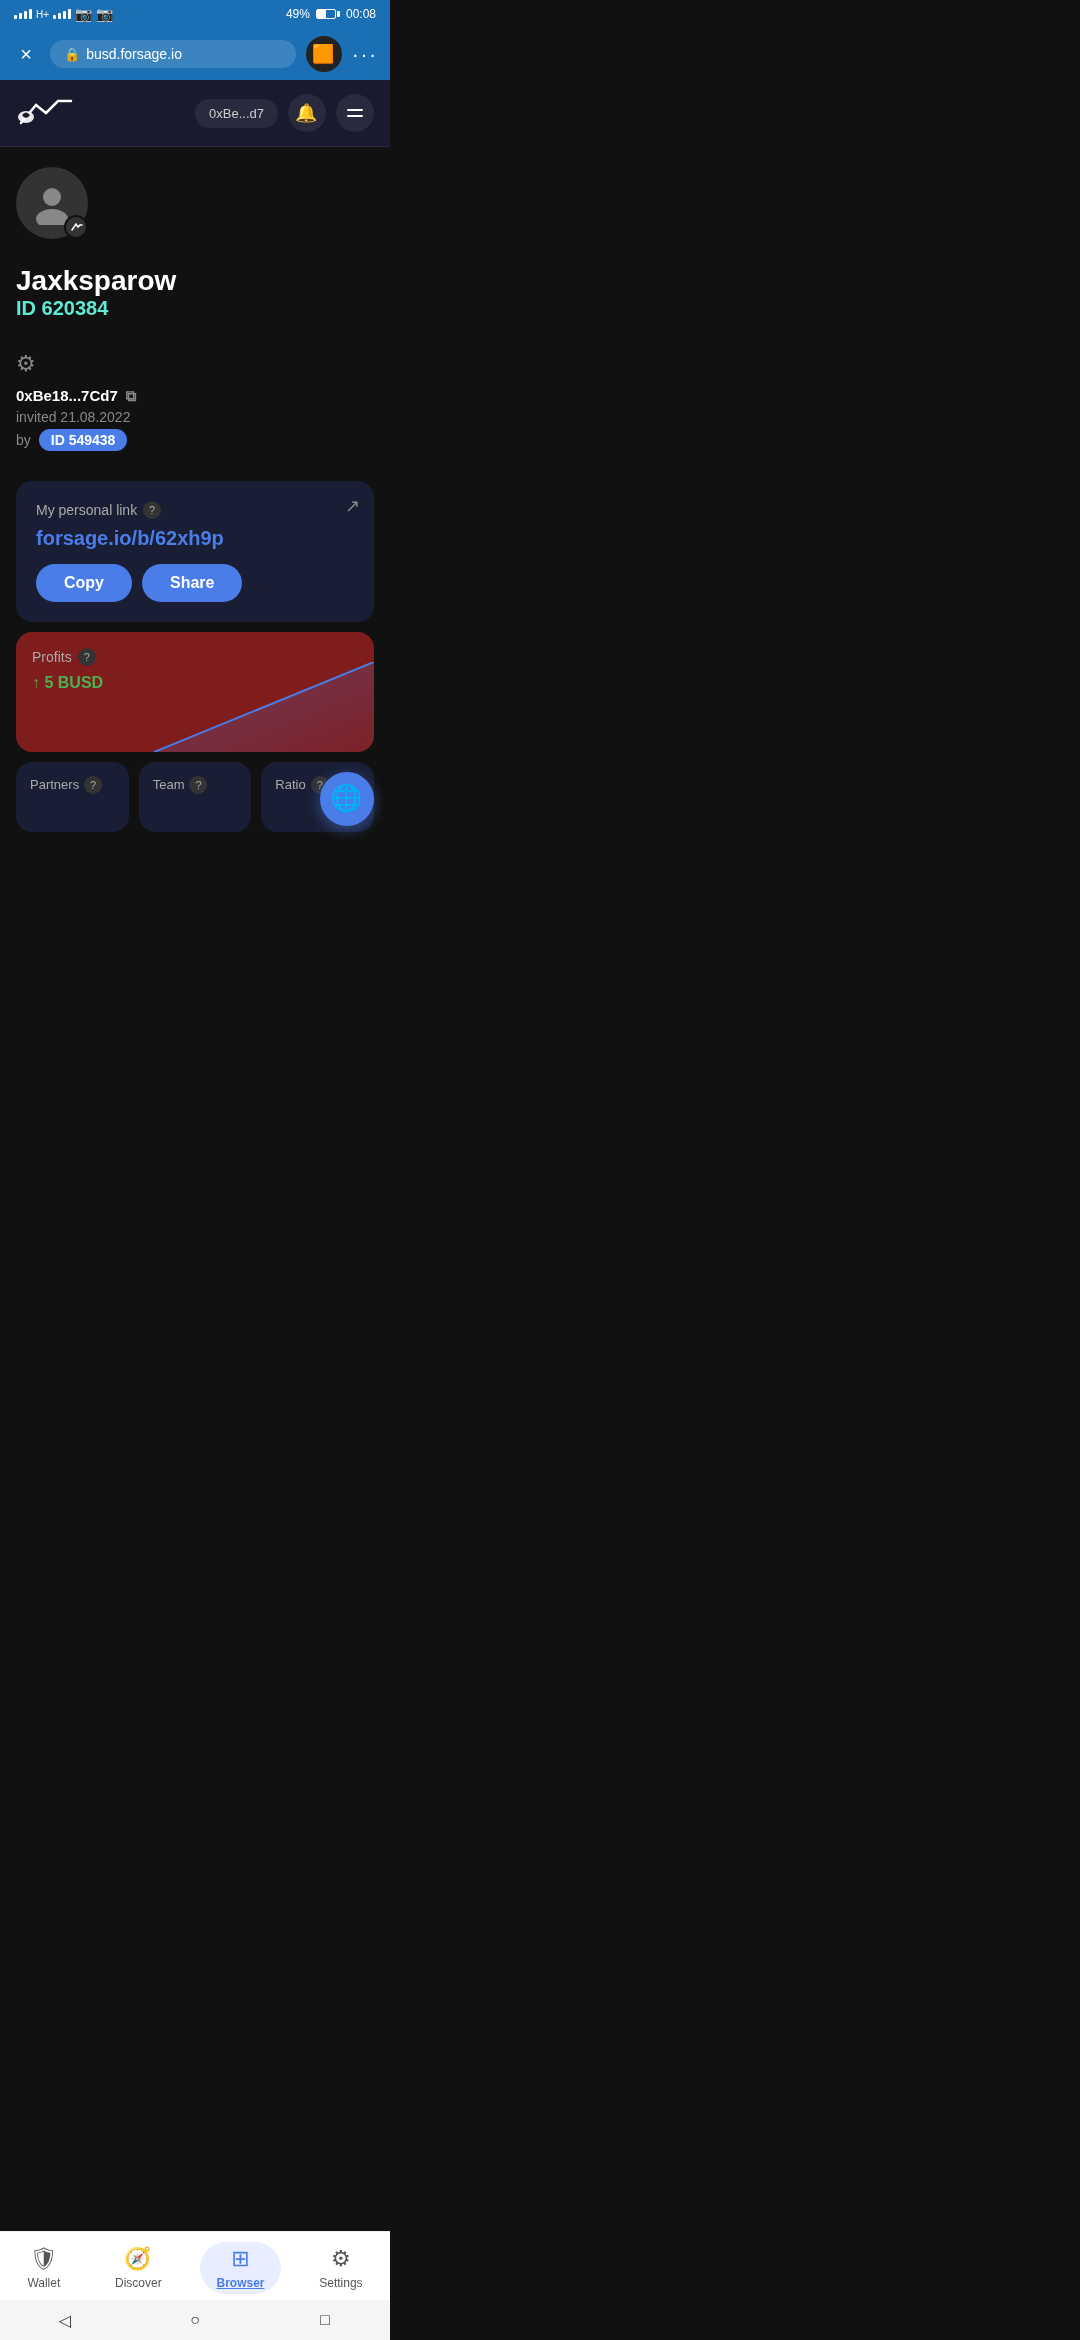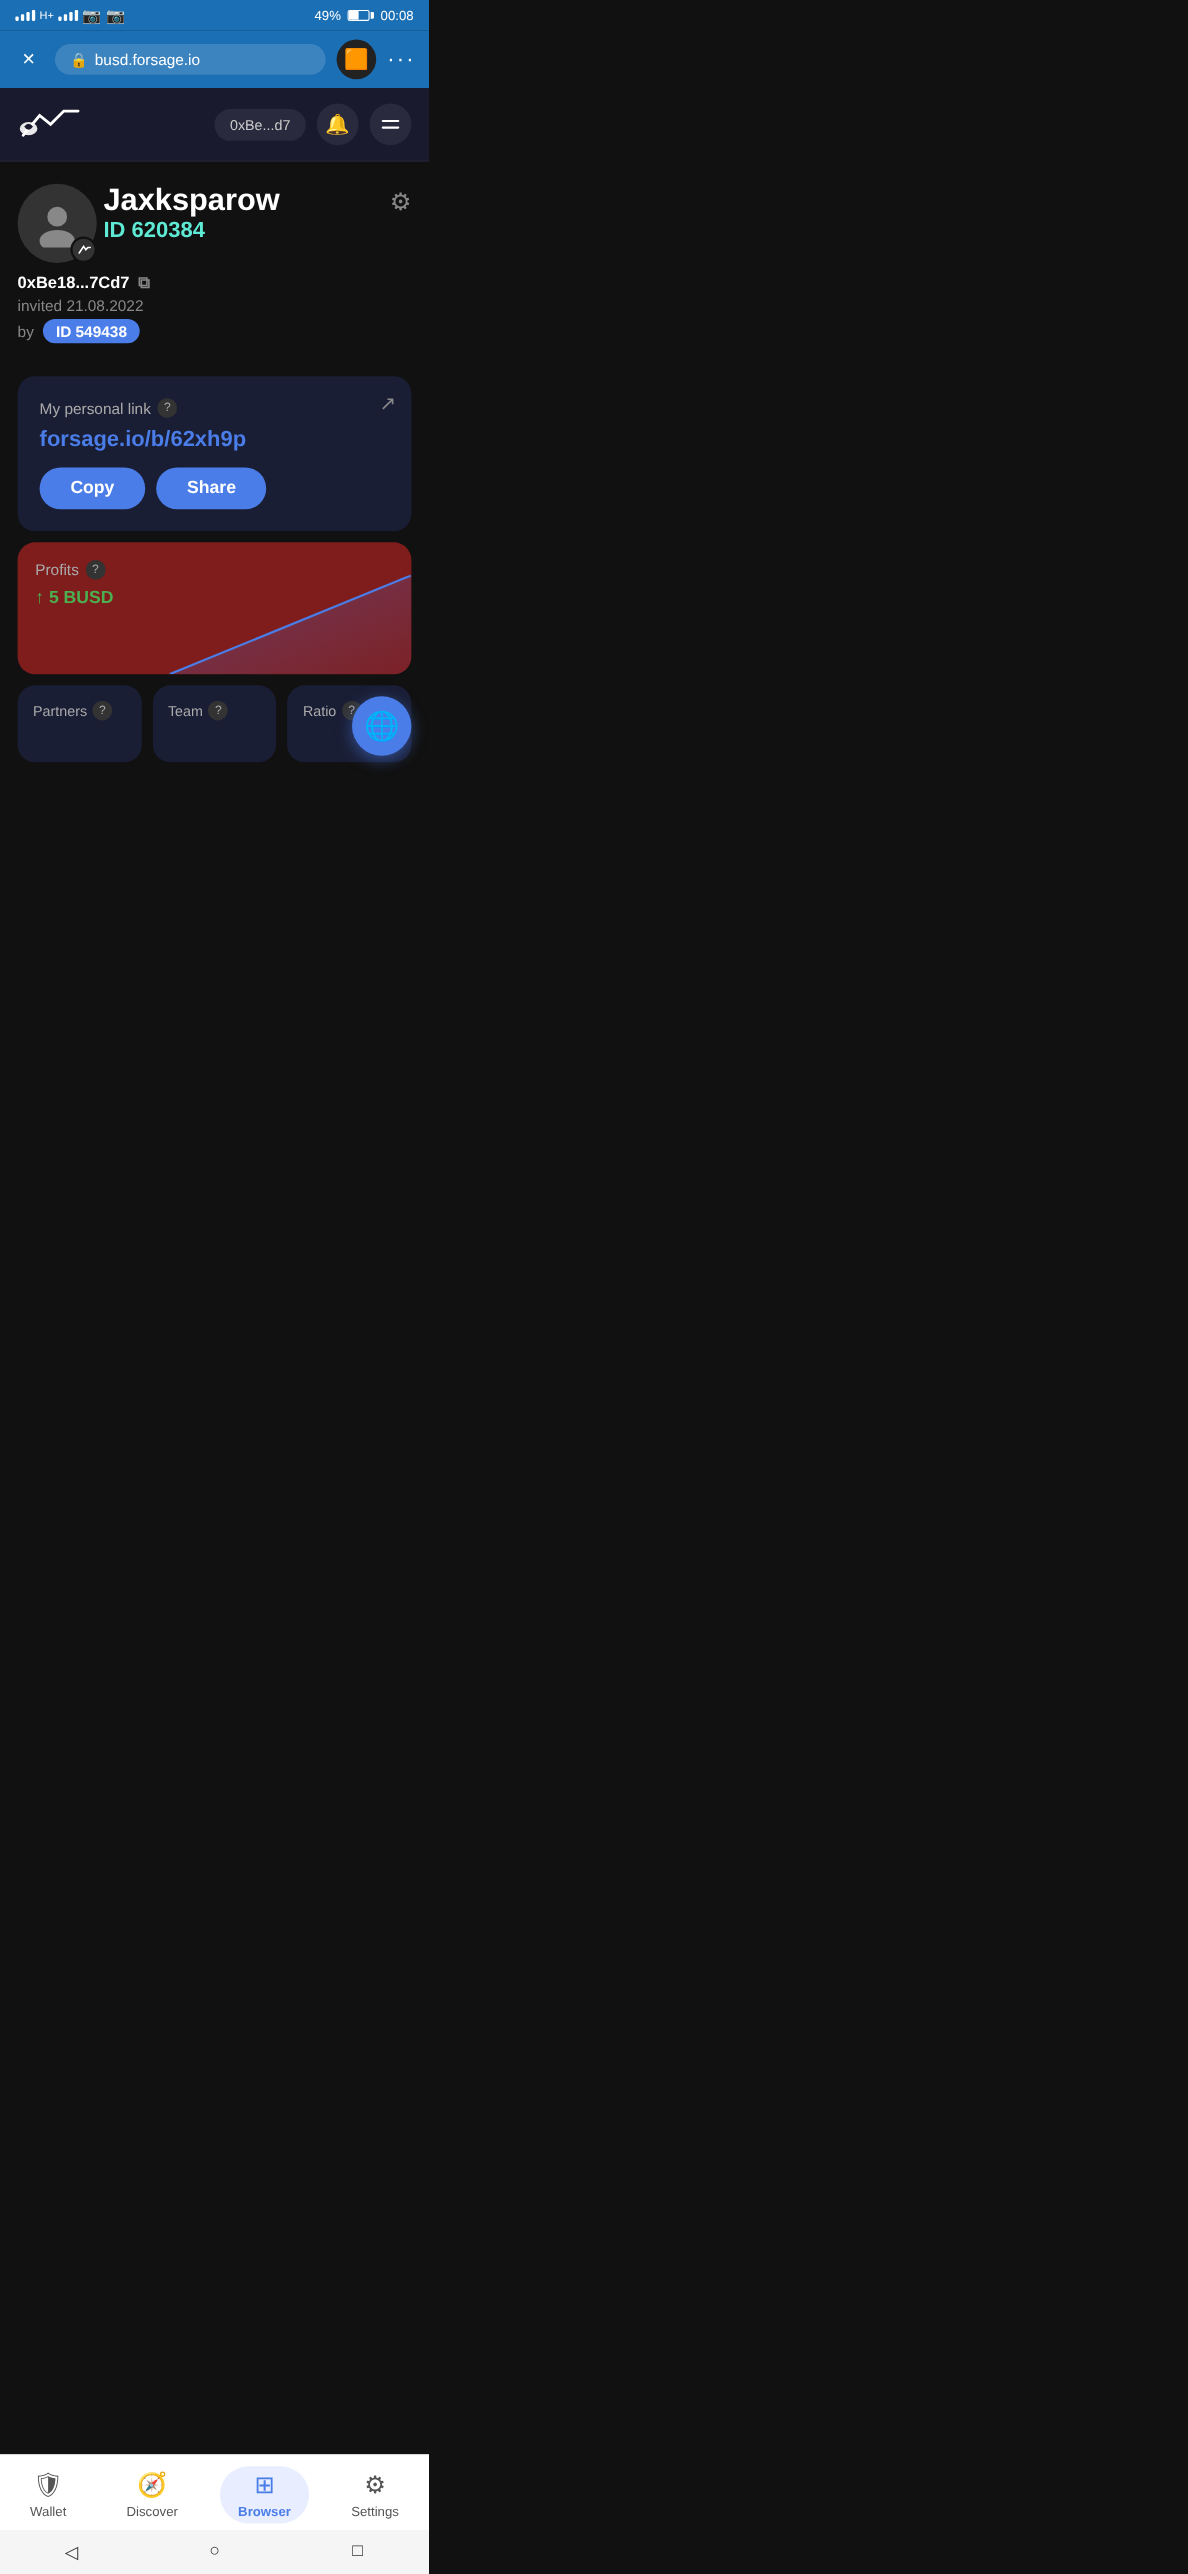--- a/index.html
+++ b/index.html
@@ -107,22 +107,23 @@
     
     .profile-section {
       background: #111;
       padding: 20px 16px;
       display: flex;
       flex-direction: column;
     }
     .profile-top {
       display: flex;
       align-items: flex-start;
-      gap: 6px;
+      gap: 27px;
       margin-bottom: 10px;
+      flex-direction: column;
     }
     .avatar-wrap { position: relative; width: 72px; height: 72px; }
     .avatar-circle {
       width: 72px; height: 72px;
       background: #333;
       border-radius: 50%;
       display: flex; align-items: center; justify-content: center;
       font-size: 38px;
       color: #888;
     }
@@ -324,21 +325,21 @@
       align-items: center;
       gap: 4px;
       cursor: pointer;
       padding: 4px 16px;
       border-radius: 30px;
     }
     .nav-item.active { background: #e8eeff; }
     .nav-icon { font-size: 22px; color: #555; }
     .nav-item.active .nav-icon { color: #4a7de8; }
     .nav-label { font-size: 12px; color: #555; }
-    .nav-item.active .nav-label { color: #4a7de8; font-weight: 600; }
+    .nav-item.active .nav-label { color: #4a7de8; font-weight: 600; text-decoration: underline; }
 
     
     .android-nav {
       position: fixed;
       bottom: 0; left: 0; right: 0;
       background: #f5f5f5;
       height: 40px;
       display: flex;
       align-items: center;
       justify-content: space-around;

